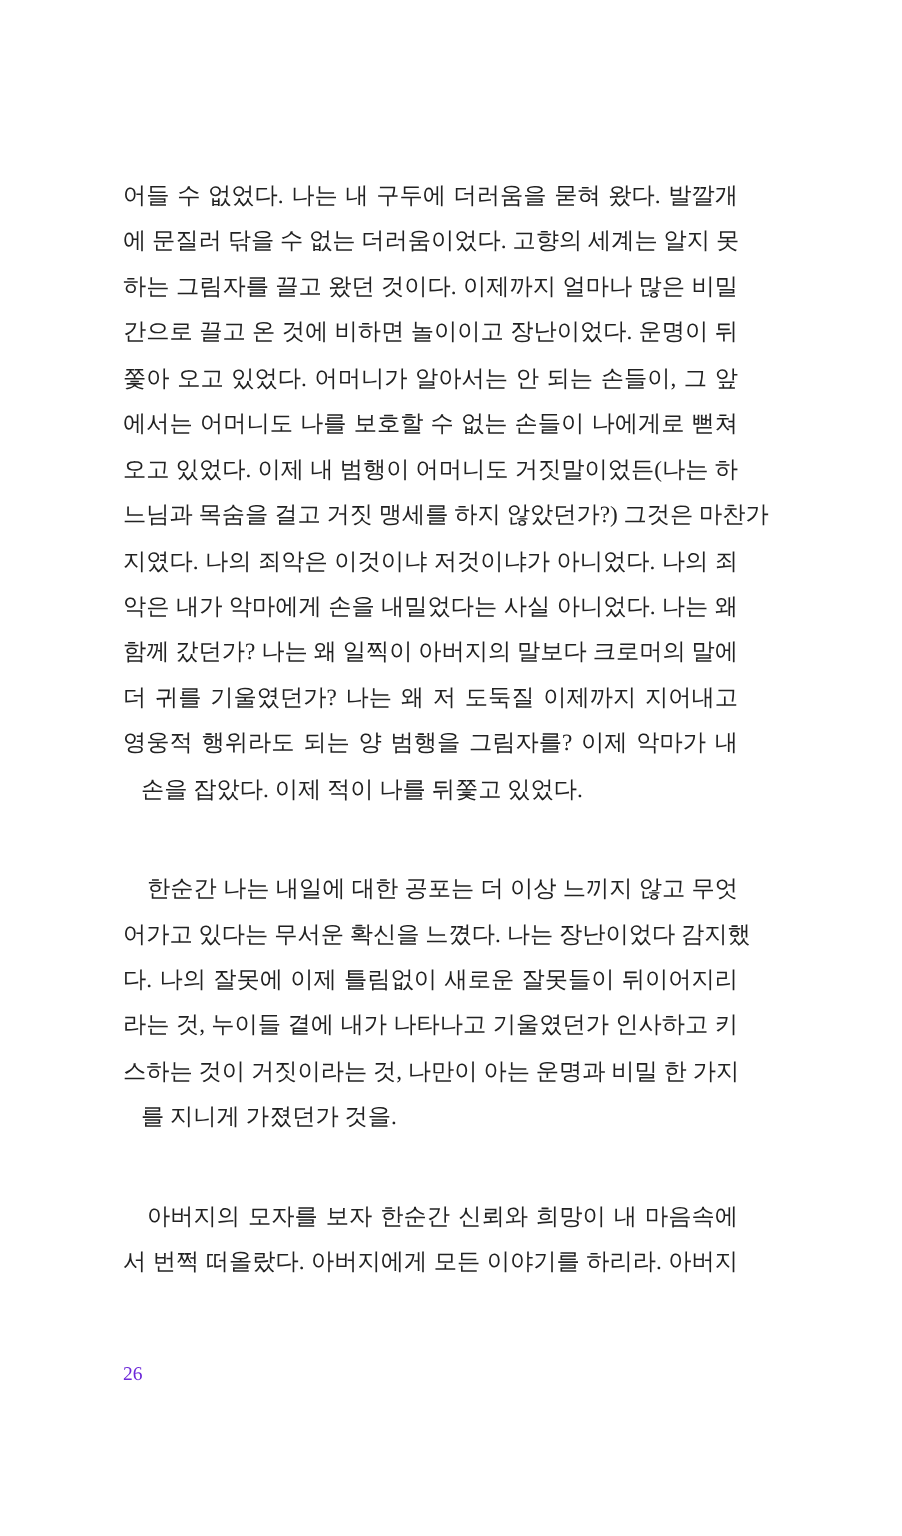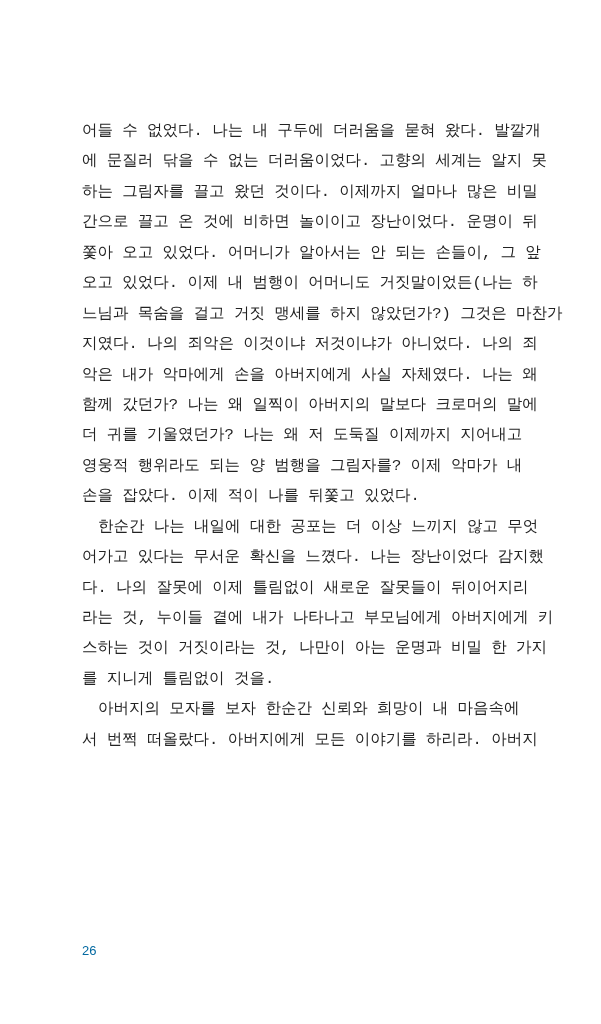--- a/index.html
+++ b/index.html
@@ -19,69 +19,71 @@
       width: 601px;
       height: 1024px;
       background: #ffffff;
     }
     .text-block {
       position: absolute;
       left: 82px;
       top: 116px;
       width: 410px;
       color: #222222;
-      font-family: Liberation Mono, monospace;
+      font-family: Liberation Serif, serif;
       font-size: 15.5px;
       line-height: 30.45px;
     }
     .line {
       display: block;
       white-space: nowrap;
       text-align: justify;
       text-align-last: justify;
       height: 30.45px;
     }
     .line.last {
       text-align-last: left;
+      margin-left: 12px;
     }
     .line.indent {
       padding-left: 16px;
+      margin-top: 36px;
     }
     .page-number {
       position: absolute;
       left: 82px;
       top: 908px;
-      font-family: Liberation Sans, sans-serif;
+      font-family: Liberation Serif, serif;
       font-size: 13px;
-      color: #0369a1;
-      margin-top: 35px;
+      color: #6d28d9;
     }
   </style>
 </head>
 <body>
 
 <div class="page">
   <div class="text-block">
     <span class="line">어들 수 없었다. 나는 내 구두에 더러움을 묻혀 왔다. 발깔개</span>
     <span class="line">에 문질러 닦을 수 없는 더러움이었다. 고향의 세계는 알지 못</span>
     <span class="line">하는 그림자를 끌고 왔던 것이다. 이제까지 얼마나 많은 비밀</span>
     <span class="line">간으로 끌고 온 것에 비하면 놀이이고 장난이었다. 운명이 뒤</span>
     <span class="line">쫓아 오고 있었다. 어머니가 알아서는 안 되는 손들이, 그 앞</span>
+    <span class="line">에서는 어머니도 나를 보호할 수 없는 손들이 나에게로 뻗쳐</span>
     <span class="line">오고 있었다. 이제 내 범행이 어머니도 거짓말이었든(나는 하</span>
     <span class="line">느님과 목숨을 걸고 거짓 맹세를 하지 않았던가?) 그것은 마찬가</span>
     <span class="line">지였다. 나의 죄악은 이것이냐 저것이냐가 아니었다. 나의 죄</span>
-    <span class="line">악은 내가 악마에게 손을 아버지에게 사실 자체였다. 나는 왜</span>
+    <span class="line">악은 내가 악마에게 손을 내밀었다는 사실 아니었다. 나는 왜</span>
     <span class="line">함께 갔던가? 나는 왜 일찍이 아버지의 말보다 크로머의 말에</span>
     <span class="line">더 귀를 기울였던가? 나는 왜 저 도둑질 이제까지 지어내고</span>
     <span class="line">영웅적 행위라도 되는 양 범행을 그림자를? 이제 악마가 내</span>
     <span class="line last">손을 잡았다. 이제 적이 나를 뒤쫓고 있었다.</span>
     <span class="line indent">한순간 나는 내일에 대한 공포는 더 이상 느끼지 않고 무엇</span>
     <span class="line">어가고 있다는 무서운 확신을 느꼈다. 나는 장난이었다 감지했</span>
     <span class="line">다. 나의 잘못에 이제 틀림없이 새로운 잘못들이 뒤이어지리</span>
-    <span class="line">라는 것, 누이들 곁에 내가 나타나고 부모님에게 아버지에게 키</span>
+    <span class="line">라는 것, 누이들 곁에 내가 나타나고 기울였던가 인사하고 키</span>
     <span class="line">스하는 것이 거짓이라는 것, 나만이 아는 운명과 비밀 한 가지</span>
-    <span class="line last">를 지니게 틀림없이 것을.</span>
+    <span class="line last">를 지니게 가졌던가 것을.</span>
     <span class="line indent">아버지의 모자를 보자 한순간 신뢰와 희망이 내 마음속에</span>
     <span class="line">서 번쩍 떠올랐다. 아버지에게 모든 이야기를 하리라. 아버지</span>
   </div>
 
   <div class="page-number">26</div>
 </div>
 
 </body></html>

